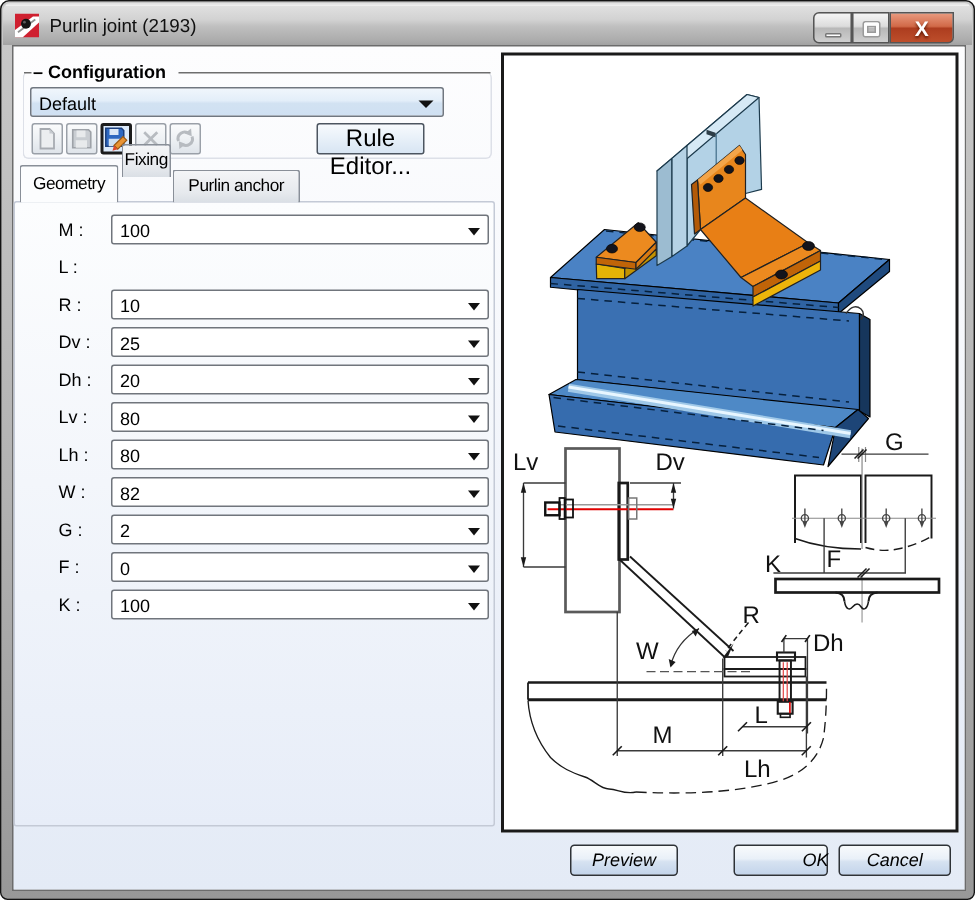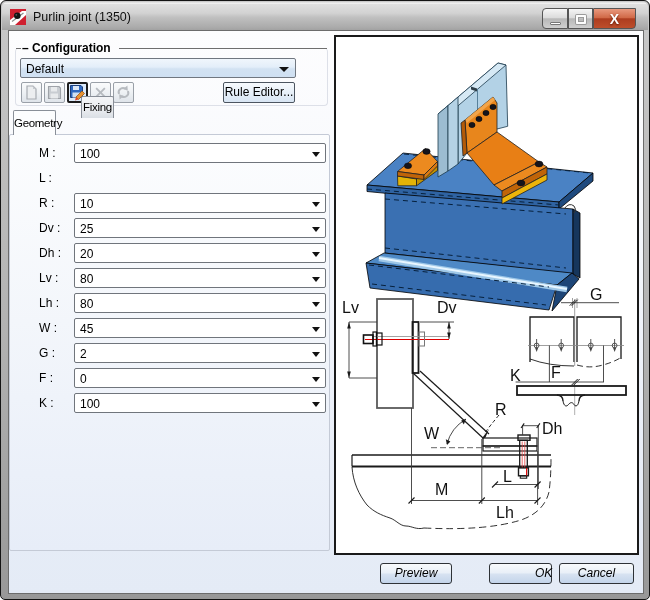--- a/index.html
+++ b/index.html
@@ -33,28 +33,28 @@
 #grp .topline-r { position:absolute; right:0; top:0; width:208px; height:1px; background:#6e6e6e; }
 #grp .legend { position:absolute; left:6px; top:-7px; font-size:12px; font-weight:bold; color:#000; background:transparent; }
 #combo-default { position:absolute; left:11px; top:27px; width:276px; height:20px;
   border:1px solid #707780; border-radius:2px;
   background:linear-gradient(180deg,#f0f6fc 0%,#e3eef9 45%,#d2e2f2 55%,#cfe0f2 100%); }
 #combo-default .txt { position:absolute; left:5px; top:3px; font-size:12px; color:#000; }
 #combo-default .arr { position:absolute; right:6px; top:8px; width:0; height:0;
   border-left:5px solid transparent; border-right:5px solid transparent; border-top:5px solid #111; }
 .tb { position:absolute; top:51px; width:21px; height:21px; border:1px solid #9aa0a8; border-radius:2px;
   background:linear-gradient(180deg,#fafbfc 0%,#eef1f4 50%,#dfe4ea 100%); }
-#ruleed { position:absolute; left:214px; top:51px; width:72px; height:21px; border:1px solid #4c5560; border-radius:2px;
+#ruleed { position:absolute; left:202px; top:51px; width:72px; height:21px; border:1px solid #4c5560; border-radius:2px;
   background:linear-gradient(180deg,#f7fafd 0%,#e9f1f9 45%,#d8e5f3 100%);
-  font-size:12px; text-align:center; line-height:19px; color:#000; }
+  font-size:16px; text-align:center; line-height:19px; color:#000; }
 
 .tab { position:absolute; font-size:11.5px; letter-spacing:-0.3px; text-align:center; color:#000;
   border:1px solid #898f98; border-bottom:none; border-radius:2px 2px 0 0;
   background:linear-gradient(180deg,#f4f5f7 0%,#e6e9ed 70%,#dadfe5 100%); }
-#tab1 { left:4px; top:79px; width:43px; height:25px; background:#fcfdfe; z-index:5; line-height:24px;text-align:right; }
+#tab1 { left:4px; top:79px; width:66px; height:25px; background:#fcfdfe; z-index:5; line-height:24px; }
 #tab2 { left:72px; top:65px; width:33px; height:22px; line-height:21px; }
 #tab3 { left:106px; top:82px; width:85px; height:22px; line-height:21px; }
 #tabpanel { position:absolute; left:0px; top:103px; width:321px; height:417px;
   border:1px solid #c4cad6; border-radius:2px;
   background:linear-gradient(180deg,#fcfdfe 0%,#f3f6fb 45%,#e7edf8 100%); }
 .row { position:absolute; left:0; width:100%; height:20px; }
 .row .lab { position:absolute; left:30px; top:3px; font-size:12px; color:#000; }
 .row .cb { position:absolute; left:65px; top:0; width:252px; height:20px; background:#fff;
   border:1px solid #70757c; border-radius:2px; }
 .row .cb span { position:absolute; left:5px; top:3px; font-size:12px; color:#000; }
@@ -74,21 +74,21 @@
 <div id="win">
   <div id="titlebar">
     <div class="hl"></div>
     <svg id="appicon" viewBox="0 0 16 16">
       <rect x="0" y="0" width="16" height="16" fill="#cf2030"></rect>
       <polygon points="0,16 0,11 12,2 16,2 16,6 5,16" fill="#fff"></polygon>
       <line x1="2" y1="12.5" x2="13.5" y2="4" stroke="#8f8f8f" stroke-width="1.2"></line>
       <circle cx="7.3" cy="6.8" r="3.3" fill="#141414"></circle>
       <circle cx="6.3" cy="5.8" r="0.9" fill="#5a5a5a"></circle>
     </svg>
-    <div id="title">Purlin joint (1350)</div>
+    <div id="title">Purlin joint (2193)</div>
     <div id="btnmin" class="cap">
         <i></i>
       </div>
     <div id="btnmax" class="cap">
         <i></i>
       </div>
     <div id="btnclose" class="cap">
         <i>X</i>
       </div>
   </div>
@@ -134,20 +134,21 @@
           <path d="M5.0 11.0 a4.4 4.4 0 0 1 1.6 -5.2 a4.4 4.4 0 0 1 4.6 -0.3" fill="none" stroke="#b7bbc0" stroke-width="2"></path>
           <polygon points="13.4,2.6 13.8,7.8 9.2,6.0" fill="#b7bbc0"></polygon>
           <path d="M14.0 8.0 a4.4 4.4 0 0 1 -1.6 5.2 a4.4 4.4 0 0 1 -4.6 0.3" fill="none" stroke="#b7bbc0" stroke-width="2"></path>
           <polygon points="5.6,16.4 5.2,11.2 9.8,13.0" fill="#b7bbc0"></polygon>
         </svg>
     </div>
     <div id="ruleed">Rule Editor...</div>
     <div id="tabpanel"></div>
     <div id="tab1" class="tab">Geometry</div>
     <div id="tab2" class="tab">Fixing</div>
+    <div id="tab3" class="tab">Purlin anchor</div>
     <div id="rows">
       <div class="row" style="top:112px">
           <span class="lab">M :</span>
           <span class="cb">
             <span>100</span>
             <i></i>
           </span>
         </div>
       <div class="row" style="top:137px">
           <span class="lab">L :</span>
@@ -183,21 +184,21 @@
       <div class="row" style="top:262px">
           <span class="lab">Lh :</span>
           <span class="cb">
             <span>80</span>
             <i></i>
           </span>
         </div>
       <div class="row" style="top:287px">
           <span class="lab">W :</span>
           <span class="cb">
-            <span>45</span>
+            <span>82</span>
             <i></i>
           </span>
         </div>
       <div class="row" style="top:312px">
           <span class="lab">G :</span>
           <span class="cb">
             <span>2</span>
             <i></i>
           </span>
         </div>

